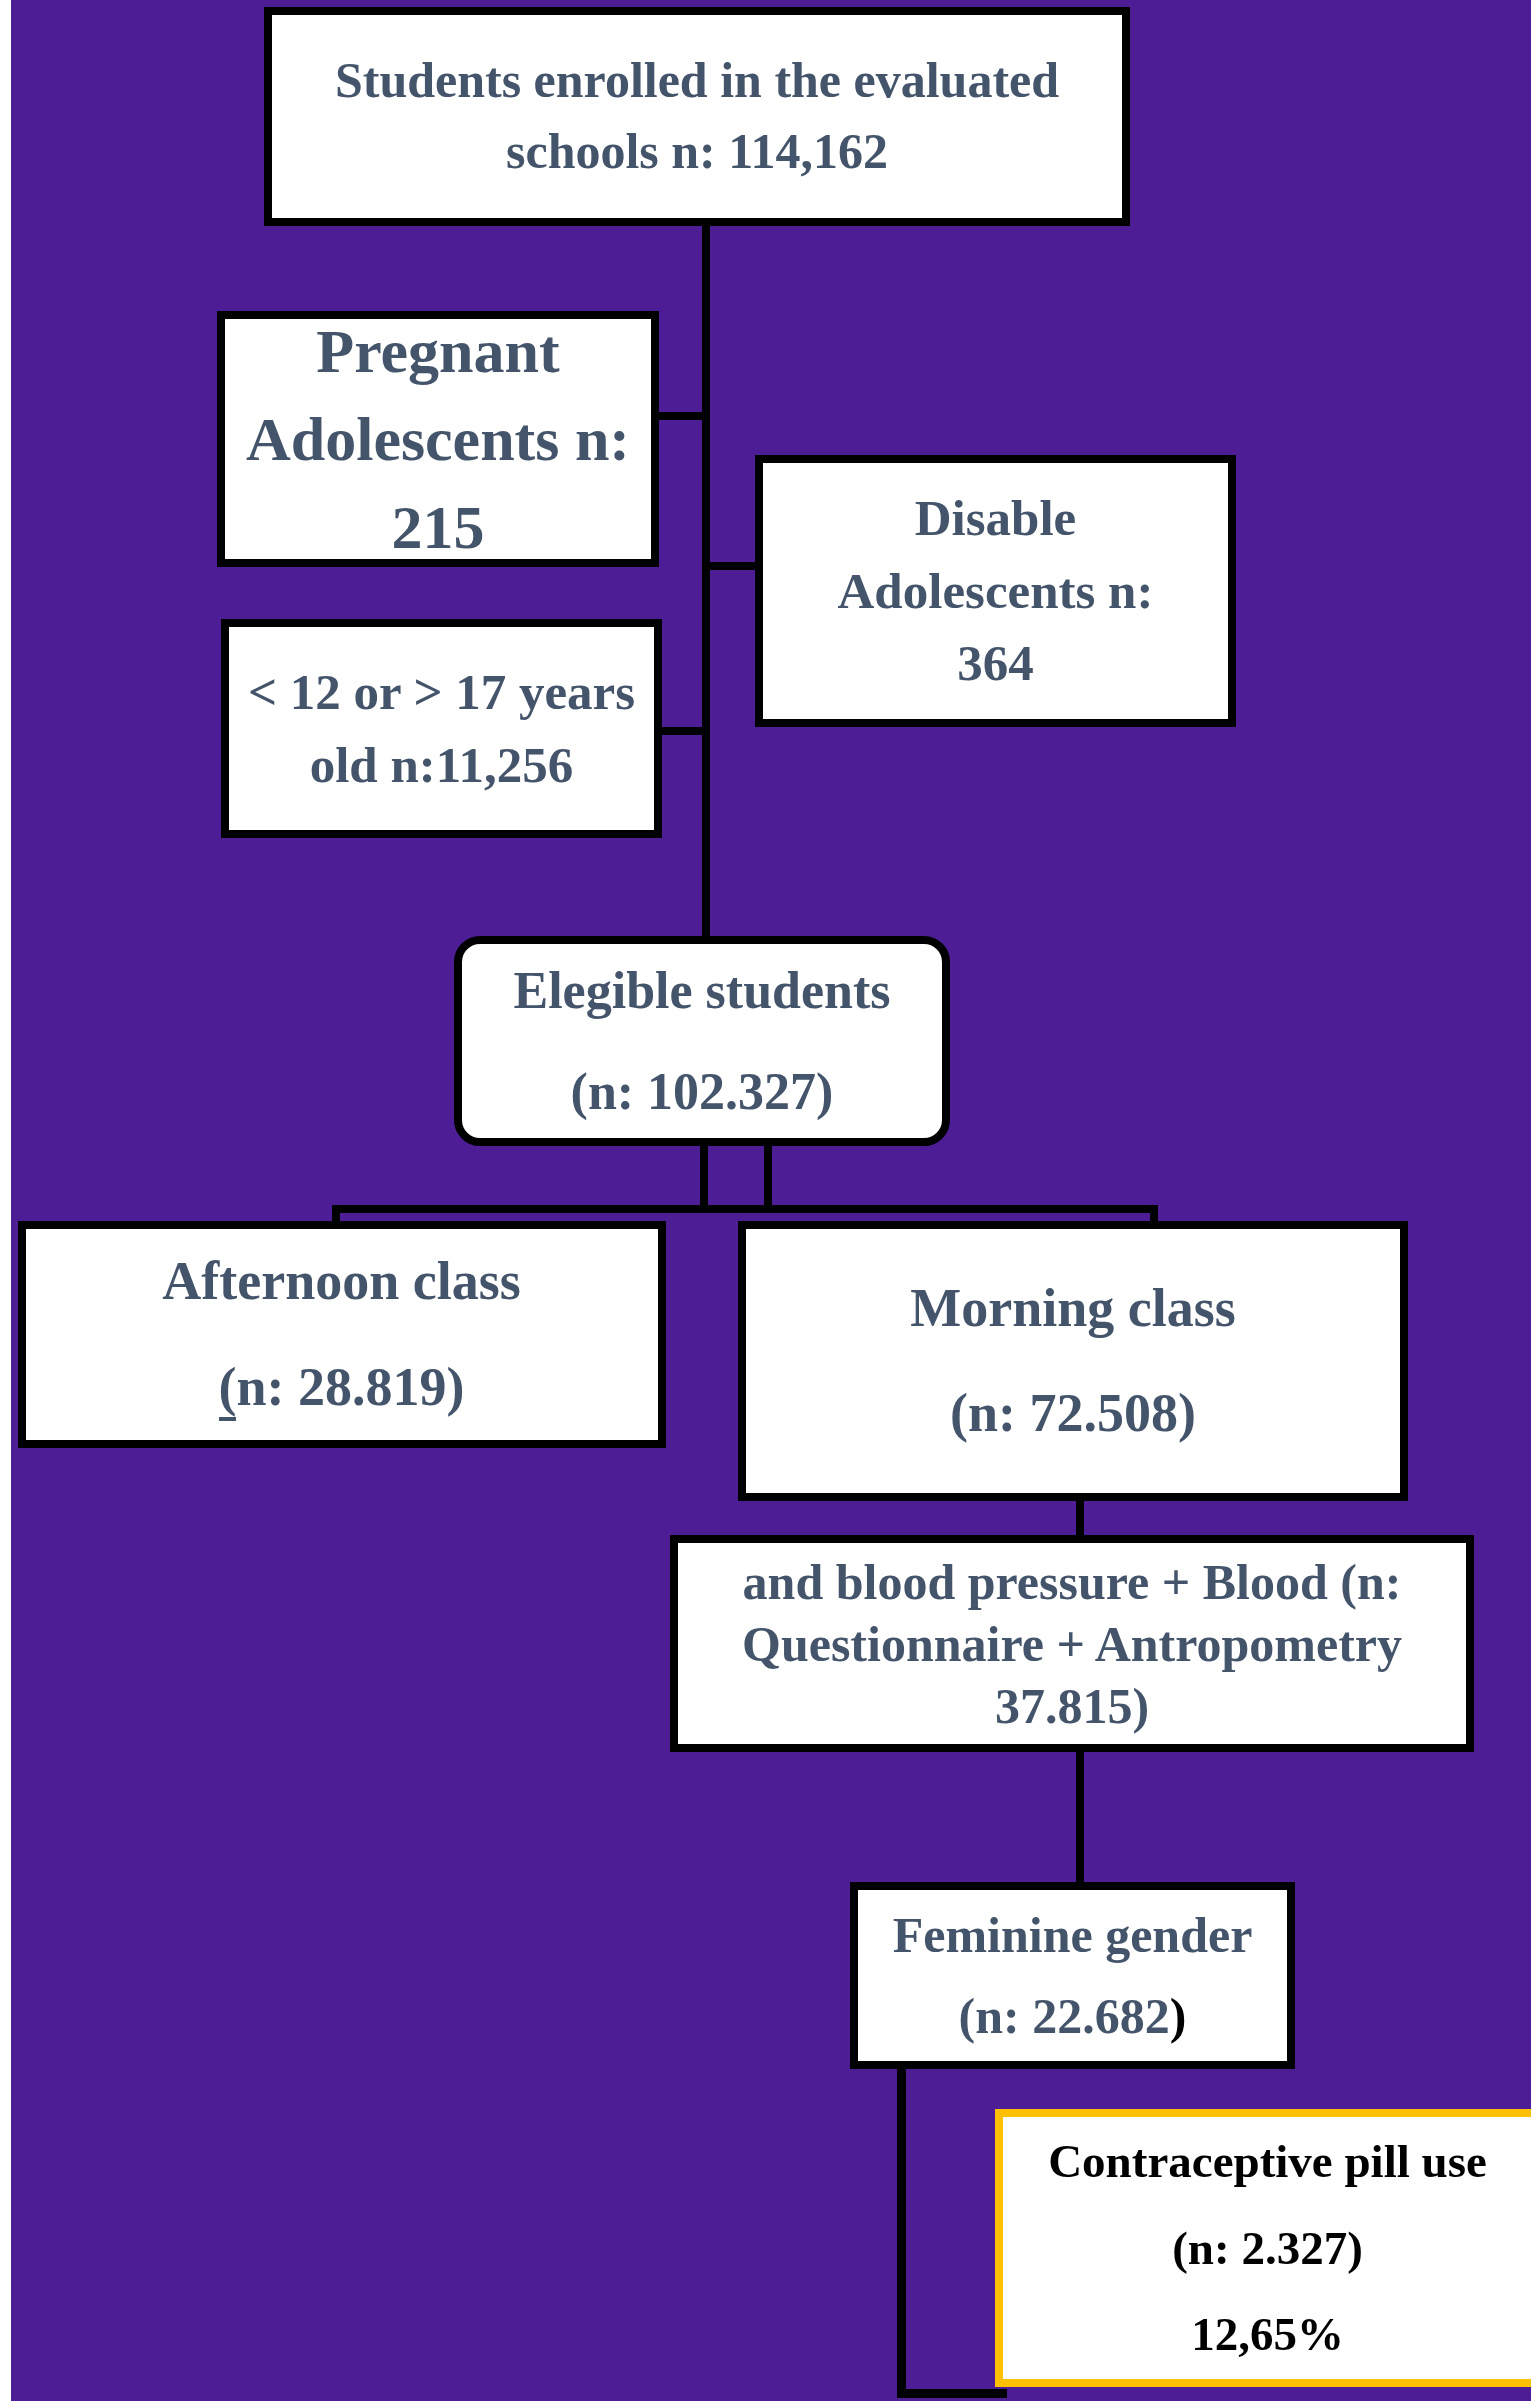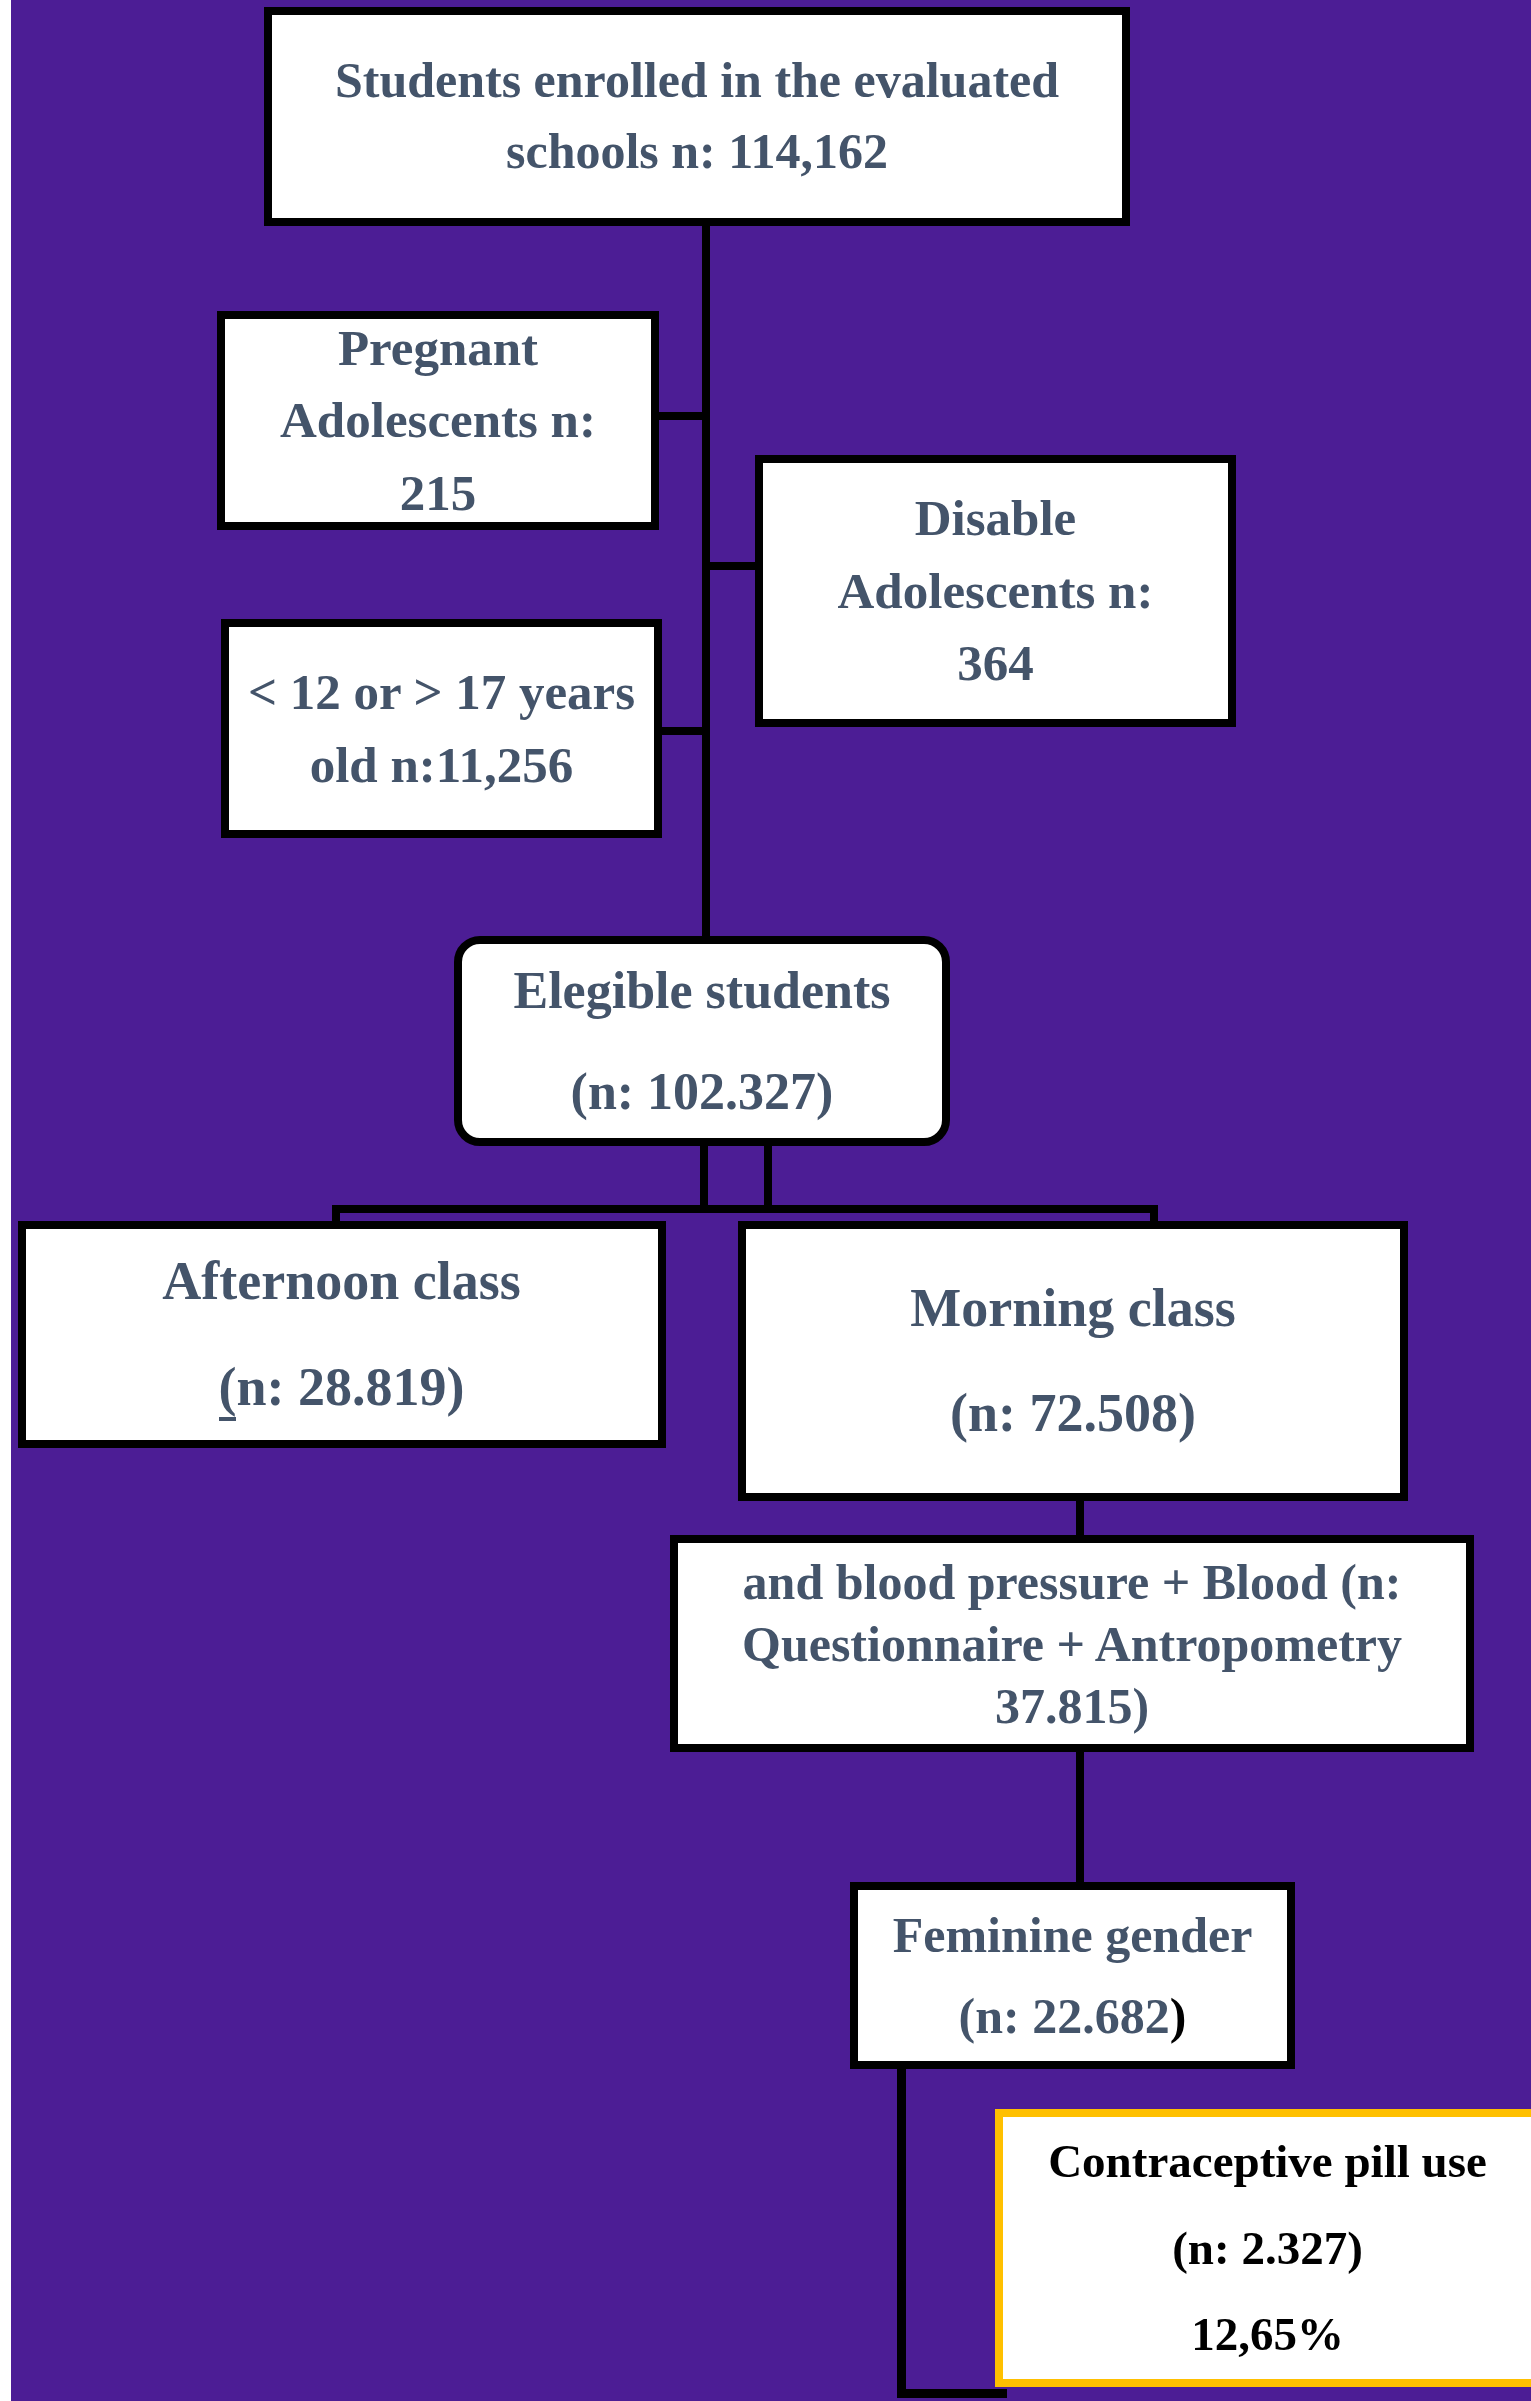--- a/index.html
+++ b/index.html
@@ -60,21 +60,21 @@
   <div class="conn" style="left:1065px;top:1448px;width:7.9px;height:88px;"></div>
   <div class="conn" style="left:1065px;top:1752px;width:7.9px;height:131px;"></div>
   <div class="conn" style="left:886px;top:2066px;width:8.5px;height:332px;"></div>
   <div class="conn" style="left:886px;top:2389px;width:110px;height:8.5px;"></div>
 
   <div class="node" style="left:253px;top:6.5px;width:866px;height:219px;font-size:50px;">
     <div class="nl">Students enrolled in the evaluated</div>
     <div class="nl">schools n: 114,162</div>
   </div>
 
-  <div class="node" style="left:206px;top:311px;width:442px;height:219px;font-size:51px;">
+  <div class="node" style="left:206px;top:311px;width:442px;height:256px;font-size:62px;">
     <div class="nl">Pregnant</div>
     <div class="nl">Adolescents n:</div>
     <div class="nl">215</div>
   </div>
 
   <div class="node" style="left:744px;top:455px;width:481px;height:272px;font-size:51px;">
     <div class="nl">Disable</div>
     <div class="nl">Adolescents n:</div>
     <div class="nl">364</div>
   </div>

